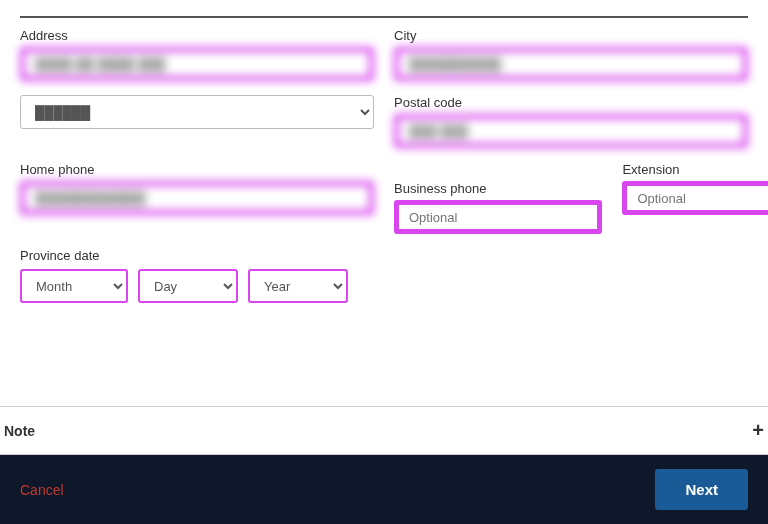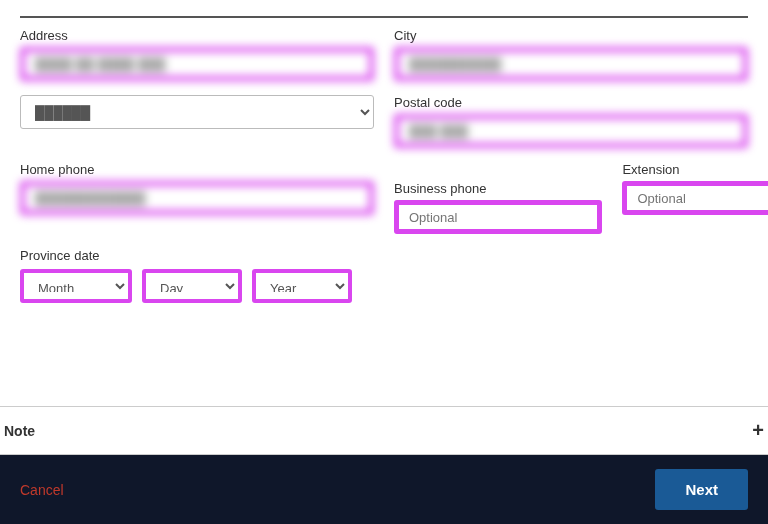--- a/index.html
+++ b/index.html
@@ -105,21 +105,21 @@
       font-size: 13px;
       color: #333;
       display: block;
       margin-bottom: 6px;
     }
     .date-dropdowns {
       display: flex;
       gap: 10px;
     }
     .date-dropdowns select {
-      border: 4px solid #d946ef;
+      border: 2px solid #d946ef;
       border-radius: 3px;
       padding: 7px 10px;
       font-size: 13px;
       color: #555;
       background: #fff;
       height: 34px;
       min-width: 100px;
     }
     .note-section {
       border-top: 1px solid #ccc;

